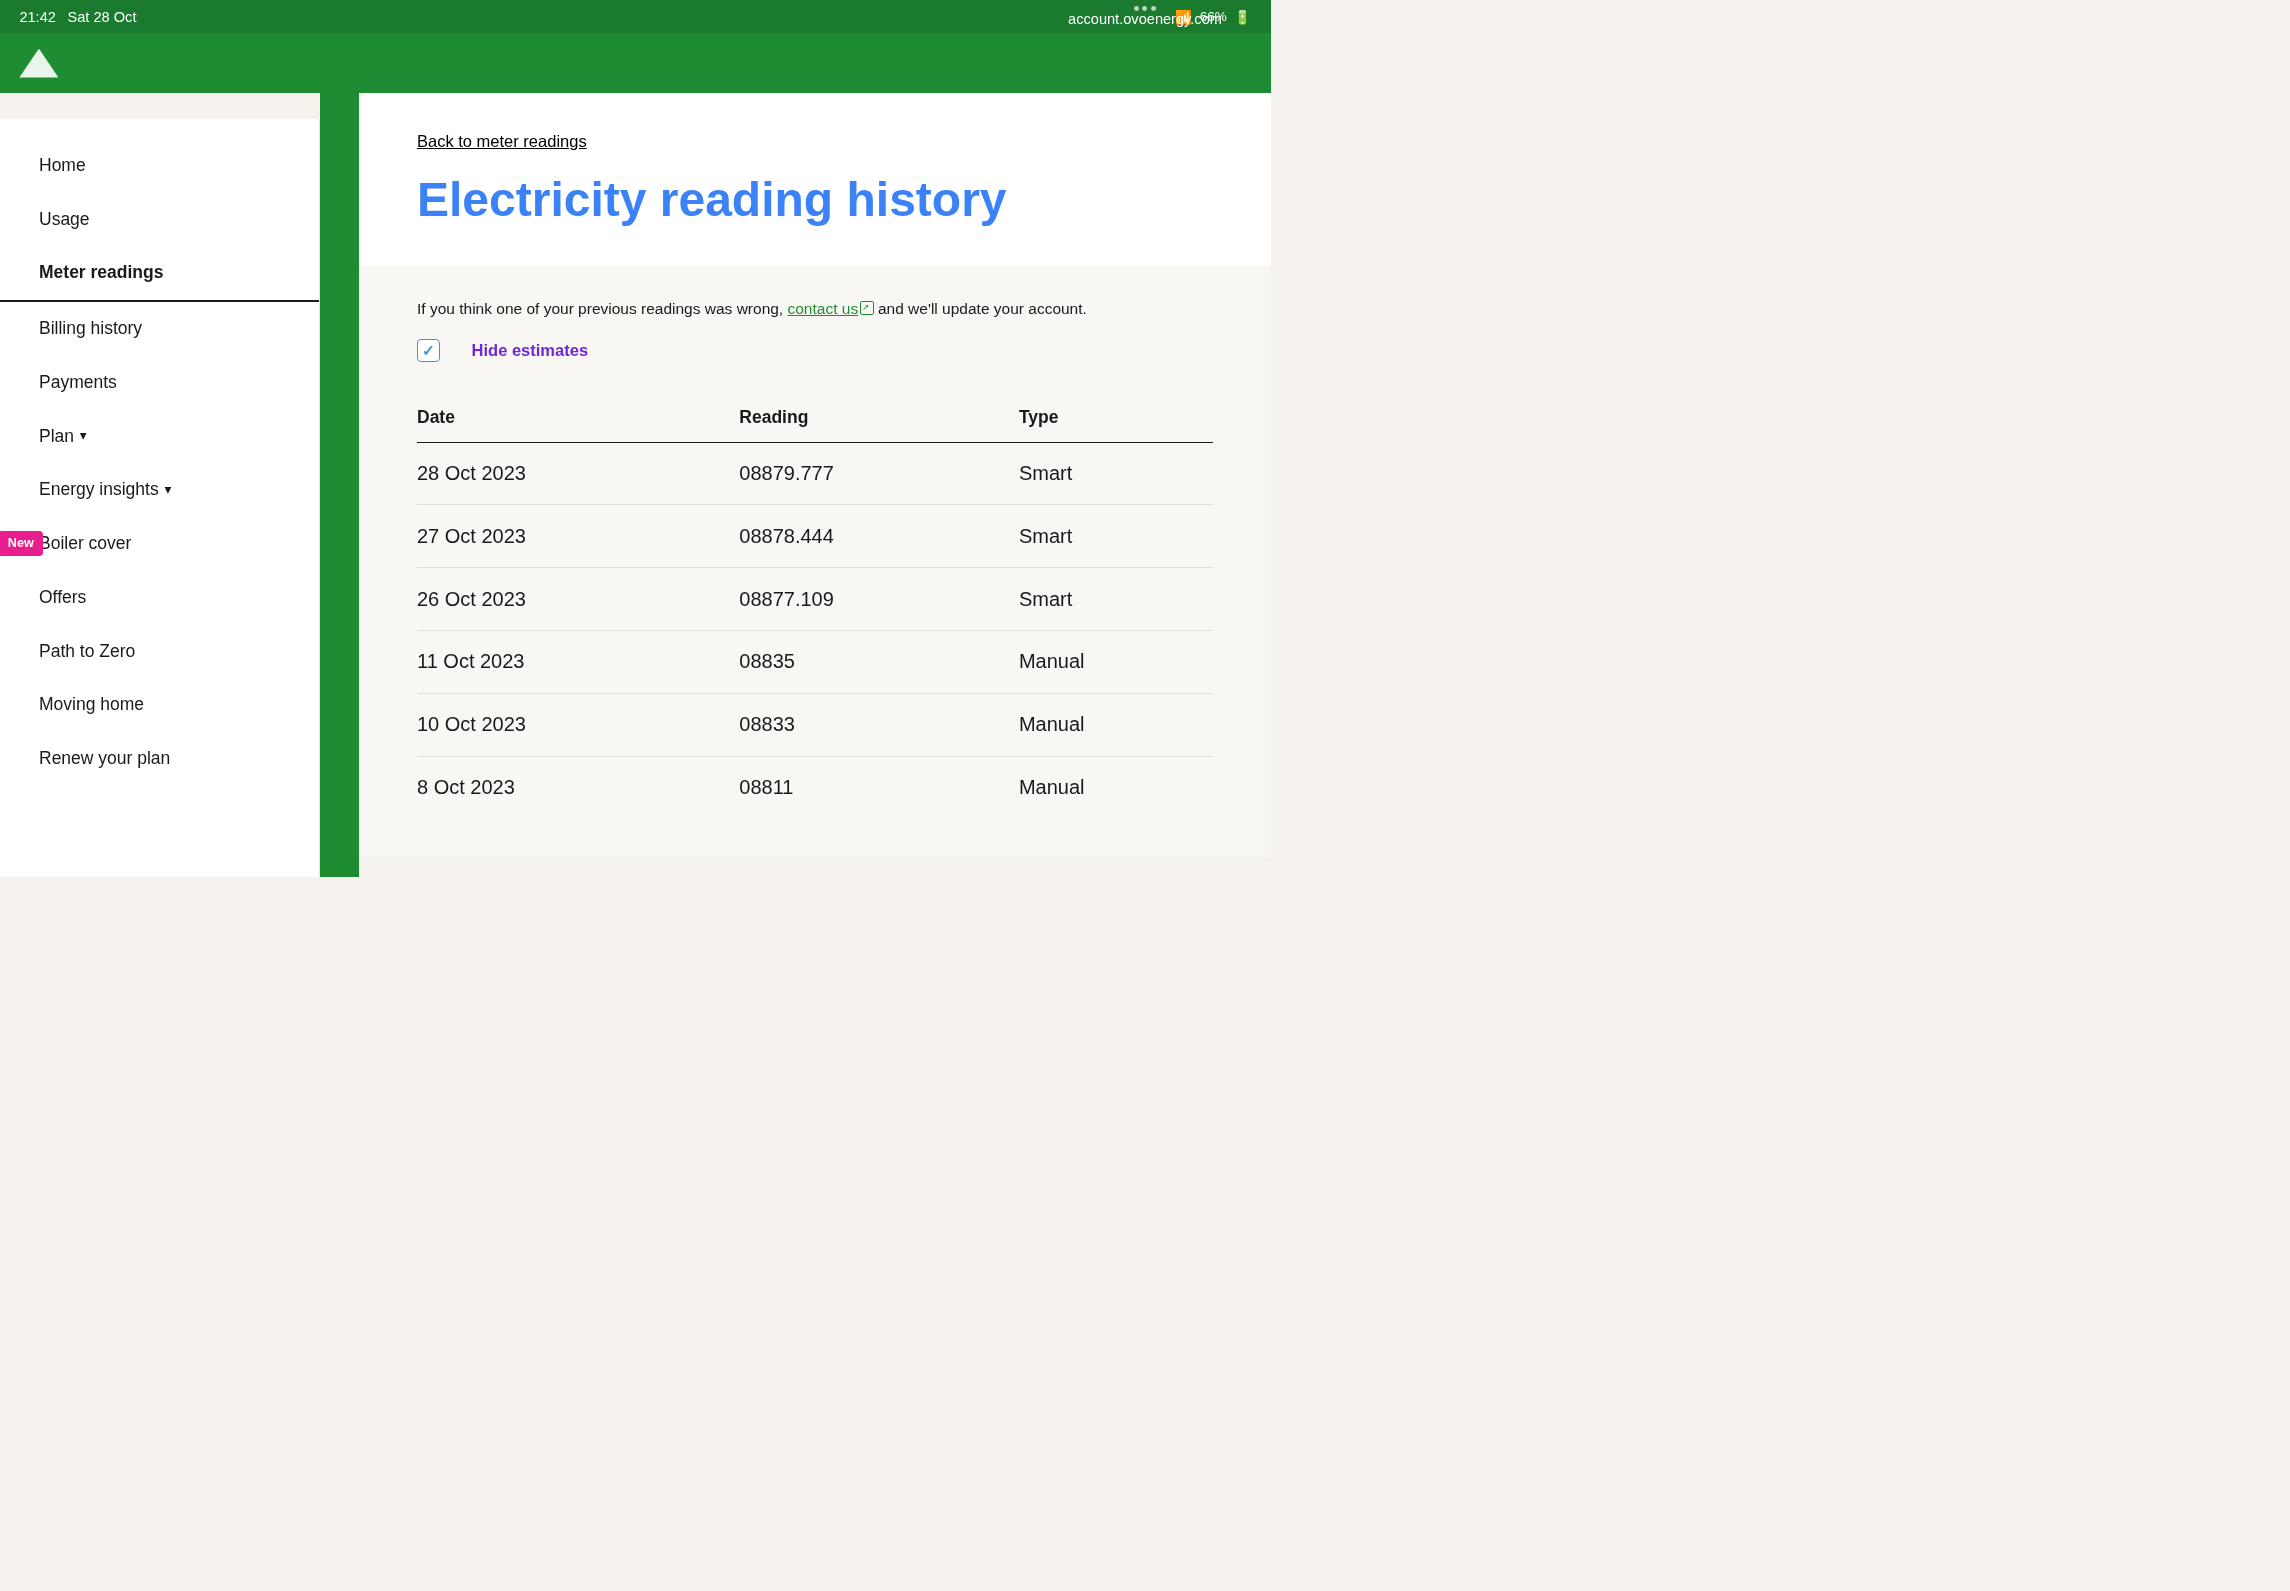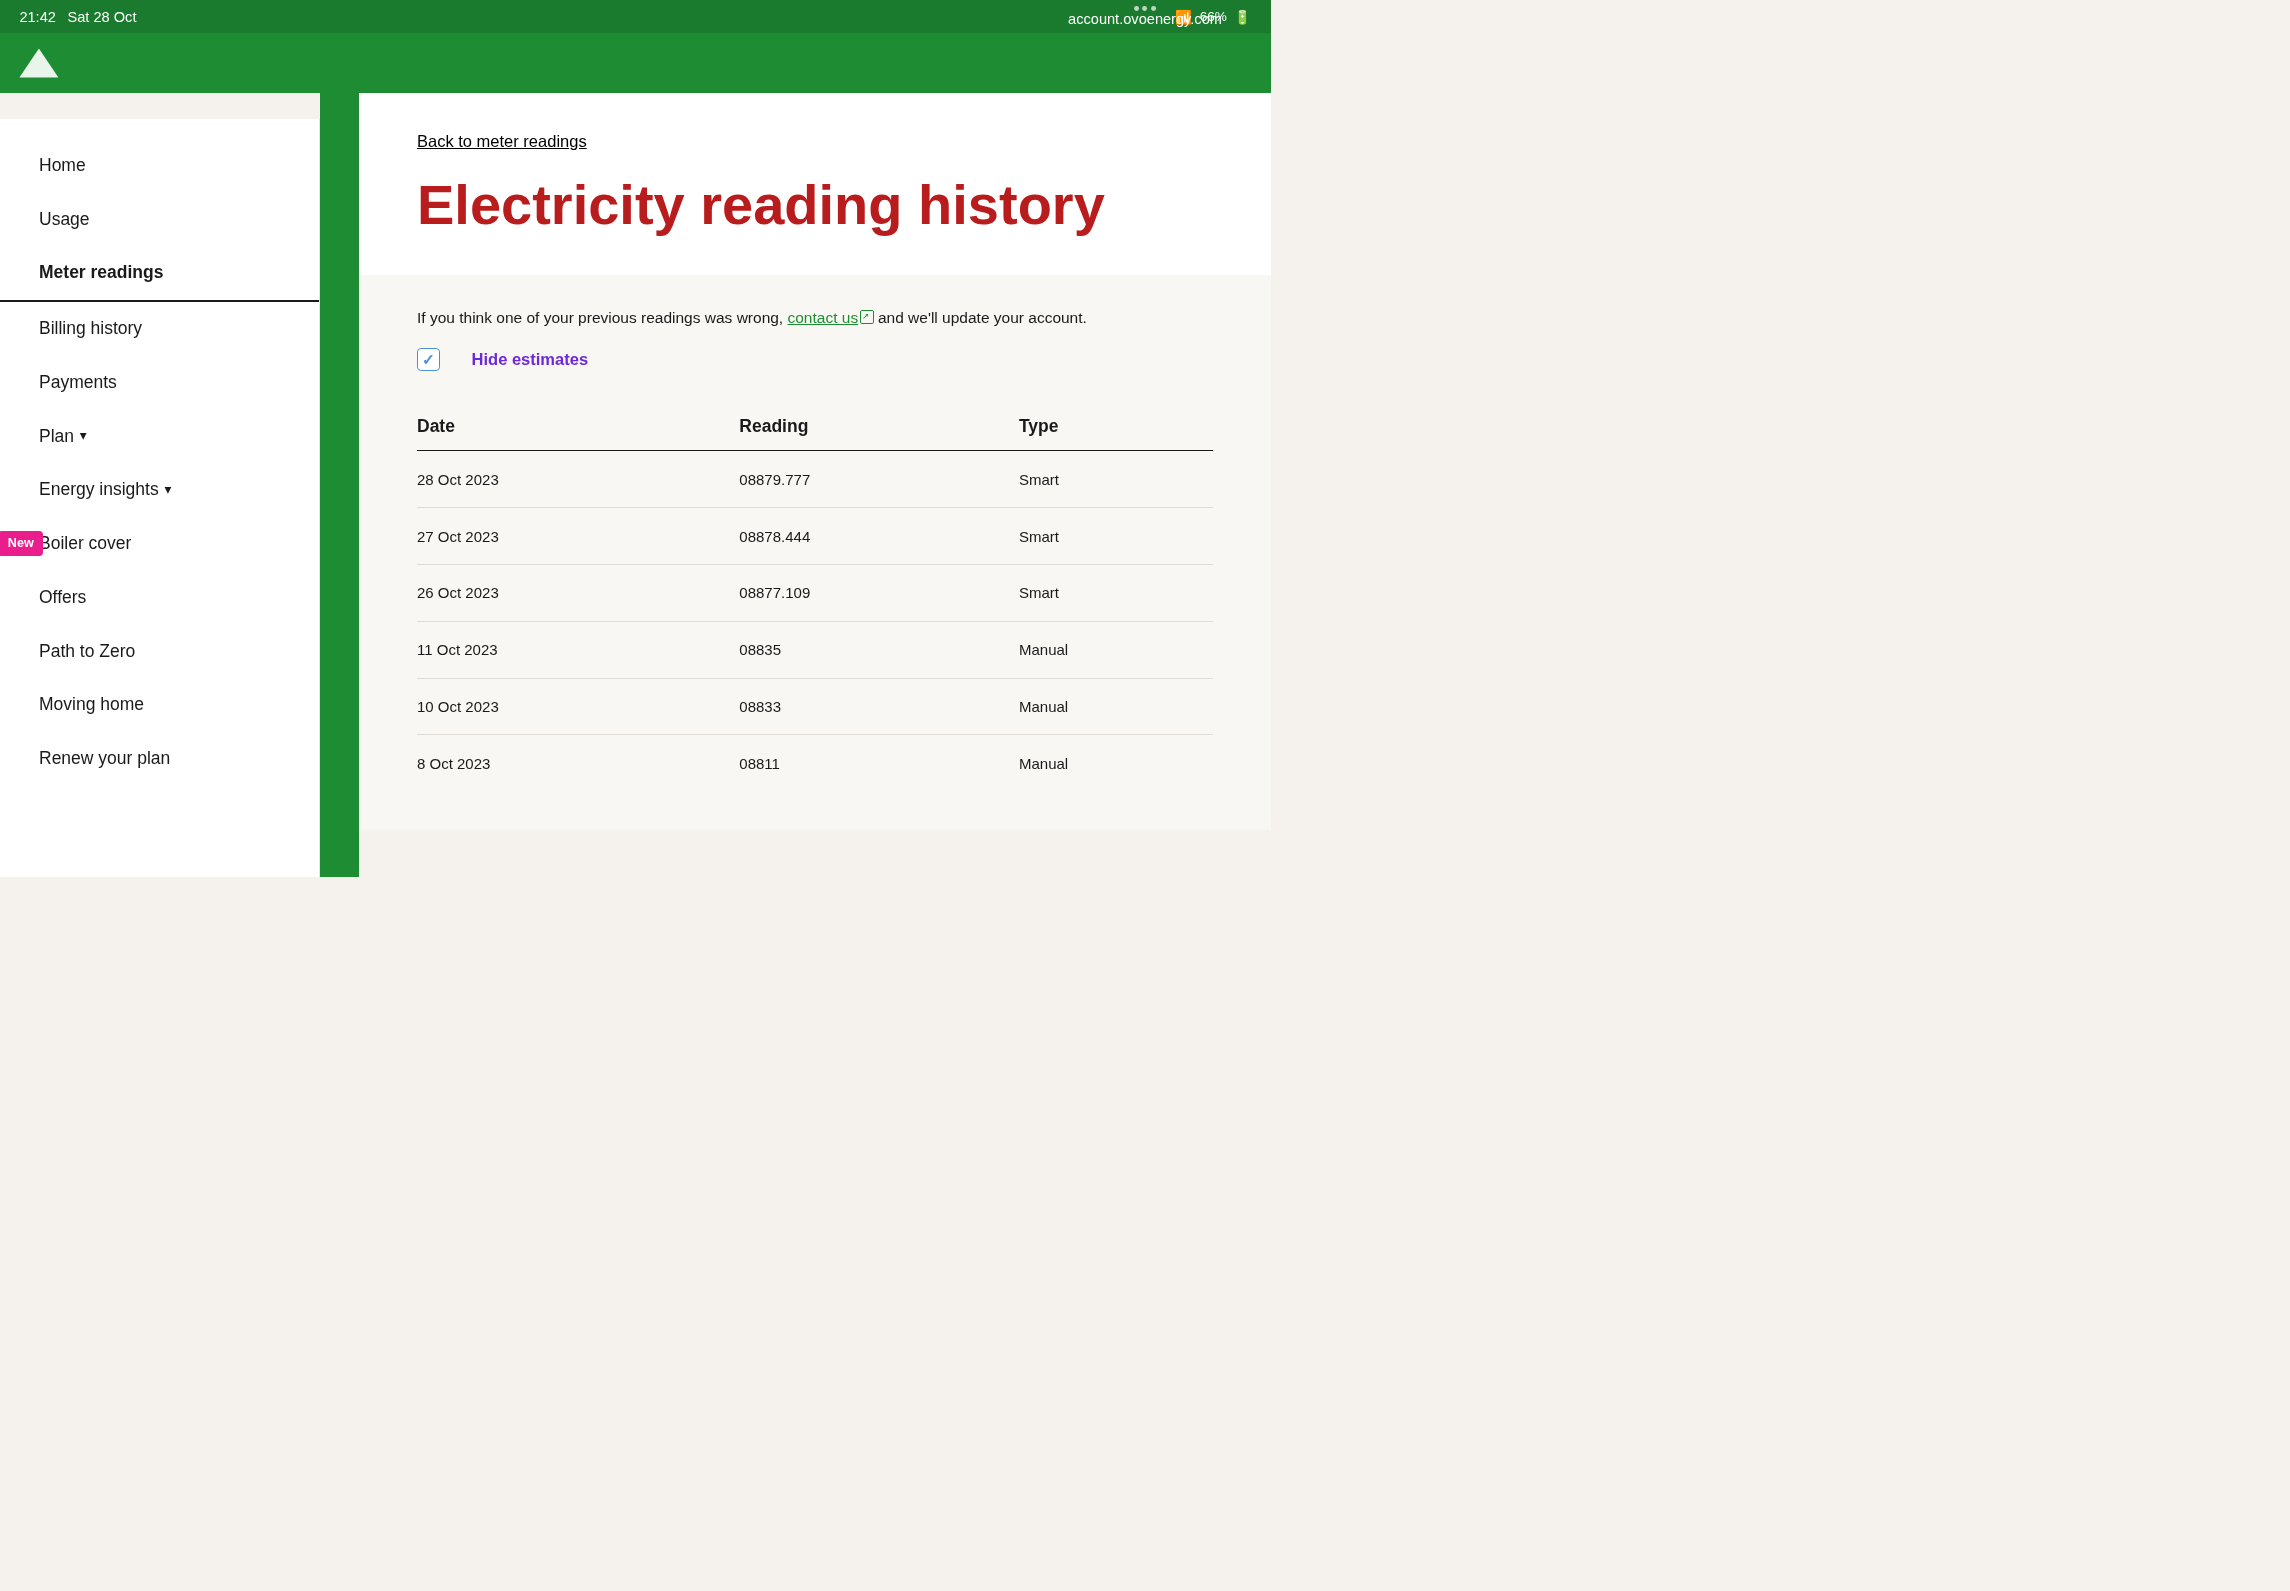--- a/index.html
+++ b/index.html
@@ -107,23 +107,23 @@
     .back-link {
       color: #000000;
       text-decoration: underline;
       font-size: 16.5px;
       cursor: pointer;
       display: inline-block;
       margin-bottom: 23px;
     }
 
     .page-title {
-      font-size: 56px;
+      font-size: 48px;
       font-weight: 800;
-      color: #b91c1c;
+      color: #3b82f6;
       line-height: 1.1;
       margin-bottom: 0;
     }
 
     
     .info-section {
       background: #f9f7f4;
       padding: 31px 58px;
       margin-top: 0;
     }
@@ -206,21 +206,21 @@
     th {
       text-align: left;
       font-size: 17.5px;
       font-weight: 700;
       color: #1a1a1a;
       padding: 13.6px 0;
     }
 
     td {
       padding: 19.4px 0;
-      font-size: 15px;
+      font-size: 20px;
       color: #1a1a1a;
       border-bottom: 1px solid #e0dbd4;
     }
 
     
     .green-accent {
       width: 39px;
       background: #1e8c32;
       flex-shrink: 0;
     }

